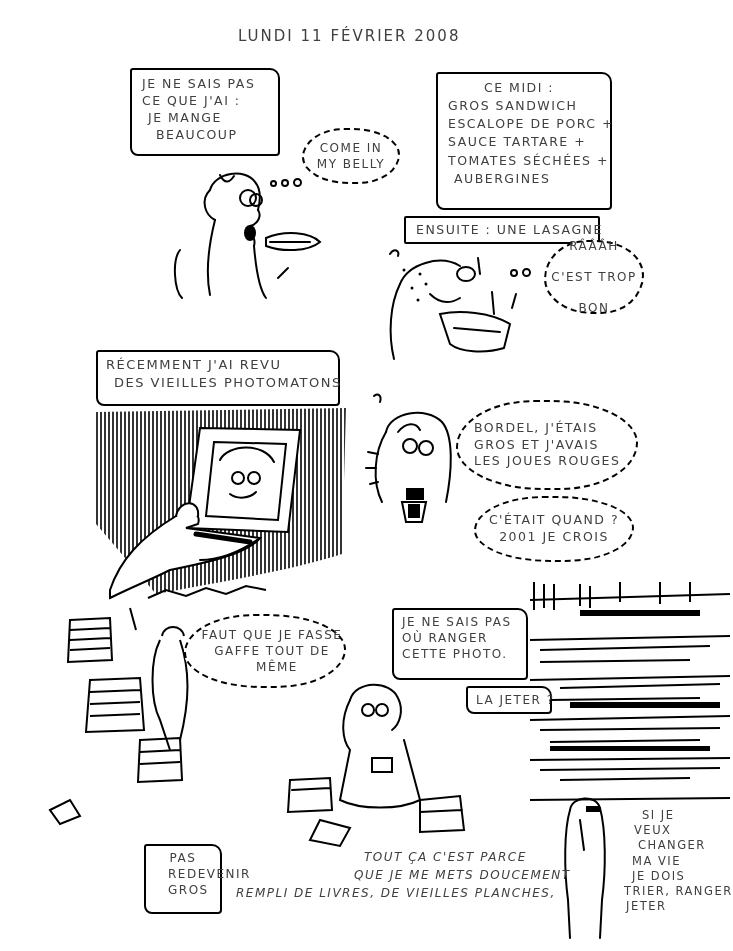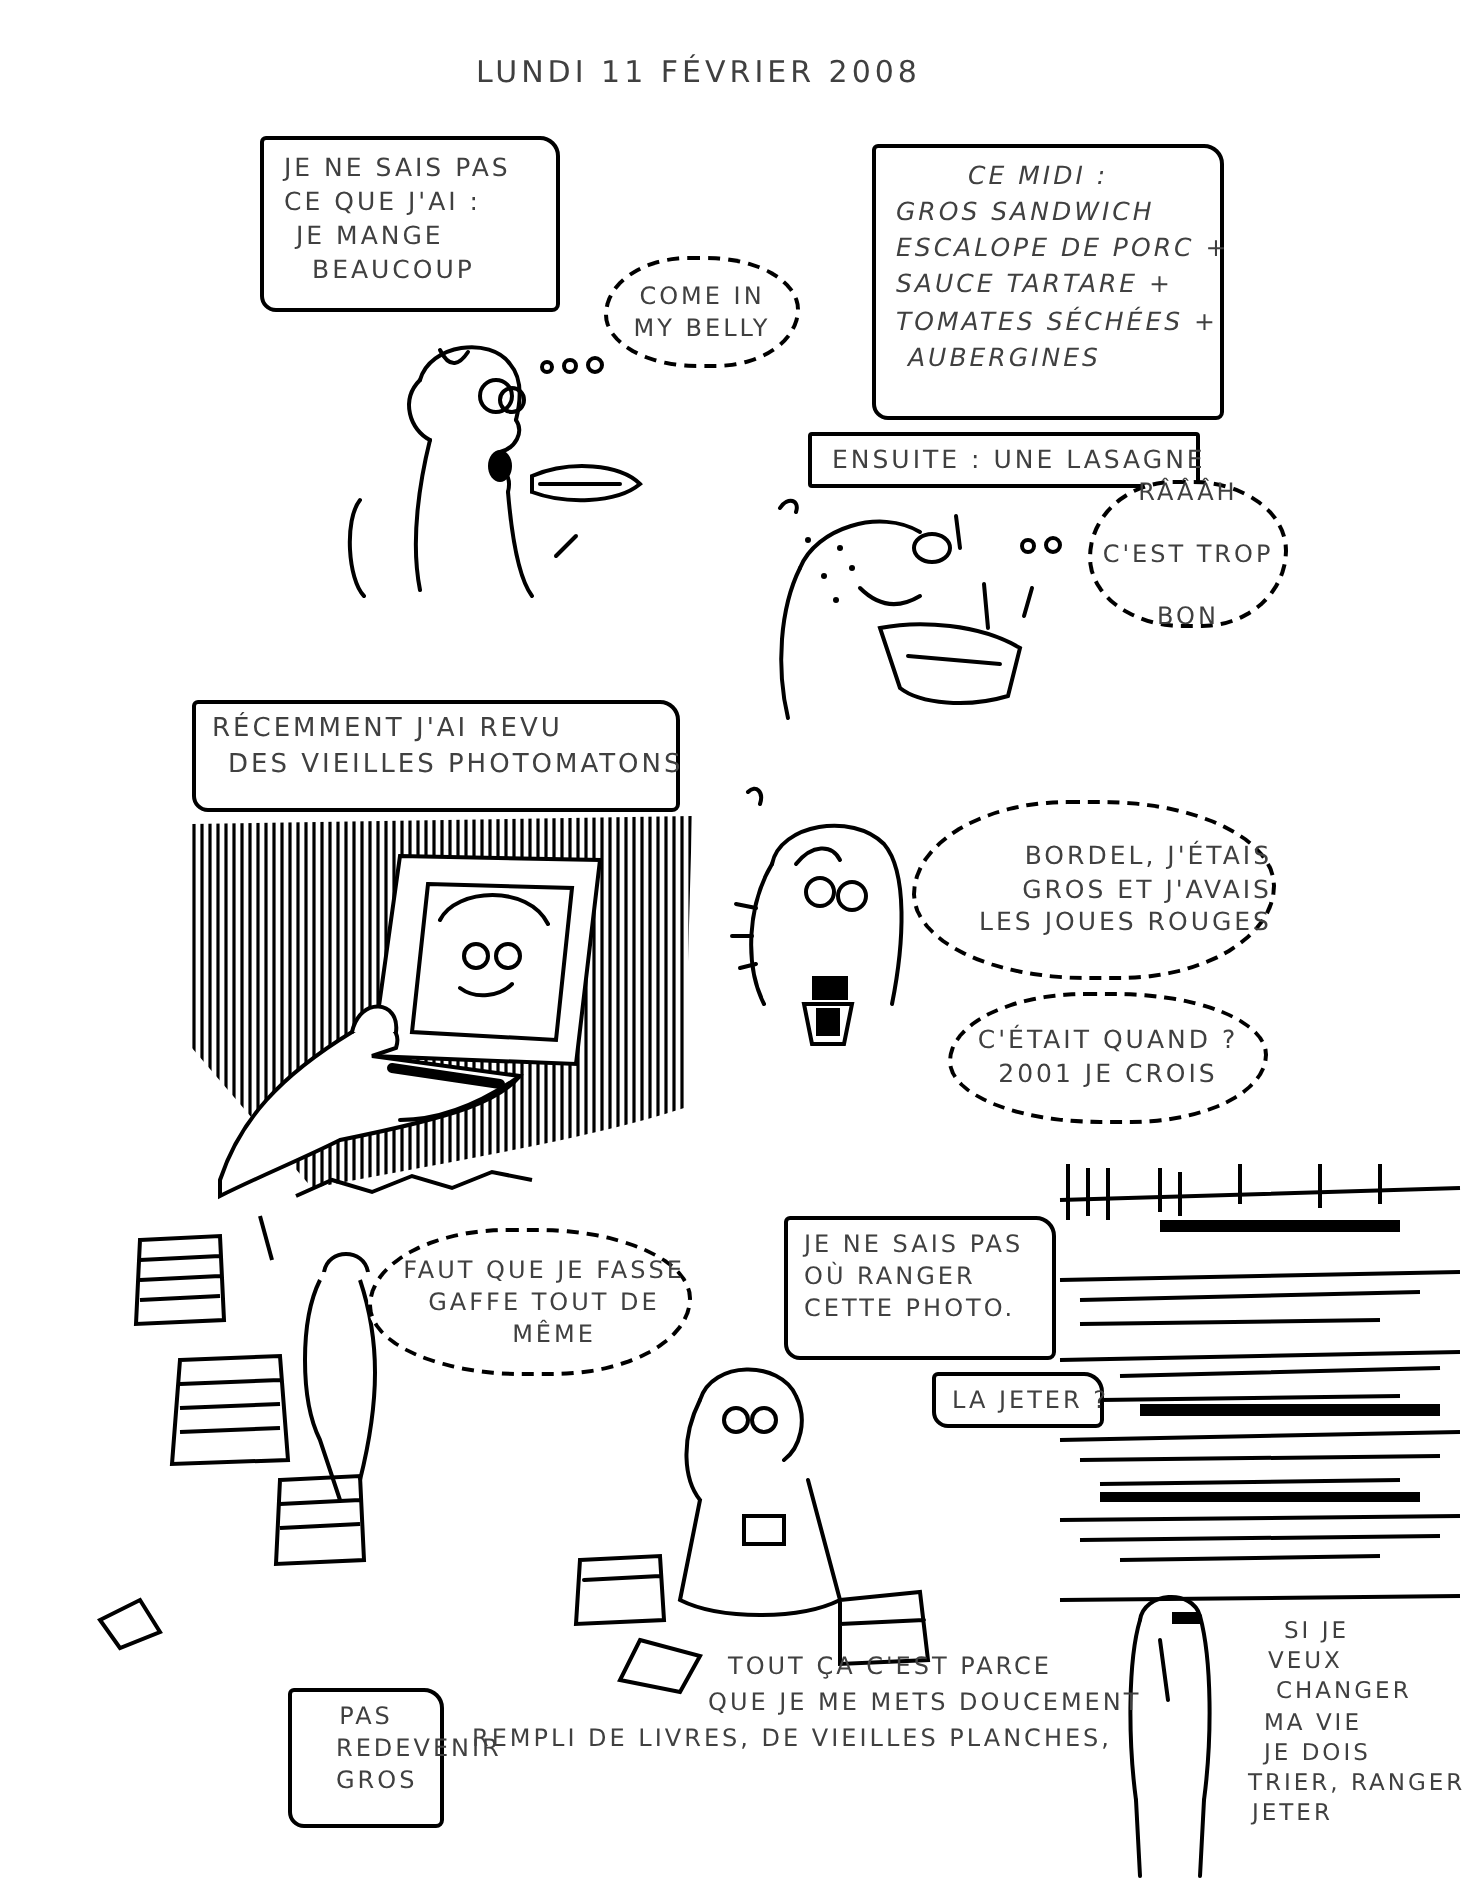--- a/index.html
+++ b/index.html
@@ -50,21 +50,21 @@
       <path d="M10 90 C2 100 4 130 12 138"></path>
       <path d="M96 78 C115 70 140 72 150 82 C138 92 112 92 96 86 Z"></path>
       <path d="M100 82 L140 82"></path>
       <path d="M118 108 L108 118"></path>
     </g>
     <ellipse cx="80" cy="73" rx="6" ry="8" fill="#000"></ellipse>
   </svg>
 </div>
 
 <div>
-  <div class="box hand" style="left:436px; top:72px; width:176px; height:138px; font-size:12.5px; padding:5px 10px; line-height:1.45;font-style:italic;">
+  <div class="box hand" style="left:436px; top:72px; width:176px; height:138px; font-size:12.5px; padding:5px 10px; line-height:1.45;">
     <span class="line" style="padding-left:36px">Ce midi :</span>
     <span class="line">Gros sandwich</span>
     <span class="line">escalope de porc +</span>
     <span class="line">sauce tartare +</span>
     <span class="line">tomates séchées +</span>
     <span class="line" style="padding-left:6px">aubergines</span>
   </div>
   <div class="box hand" style="left:404px; top:216px; width:196px; height:28px; font-size:12.5px; padding:4px 10px; border-radius:2px;">
     <span class="line">Ensuite : une lasagne</span>
   </div>
@@ -123,21 +123,21 @@
       <path d="M120 74 C128 80 140 78 146 72" fill="none"></path>
       <path d="M0 170 C10 140 30 118 66 96 C78 88 92 92 88 104 L76 108 L150 118 C140 130 120 138 60 150 C40 160 20 168 0 178 Z" fill="#fff"></path>
       <path d="M66 96 C70 78 90 80 88 96" fill="#fff"></path>
       <path d="M150 118 C130 132 110 140 90 140" fill="none"></path>
       <path d="M86 114 L140 122" stroke-width="5" fill="none"></path>
     </g>
   </svg>
 </div>
 
 <div>
-  <div class="cloud hand" style="left:456px; top:400px; width:182px; height:90px; font-size:12.5px; align-items:flex-end; padding-left:16px;">
+  <div class="cloud hand" style="left:456px; top:400px; width:182px; height:90px; font-size:12.5px; align-items:flex-start; padding-left:16px;">
     <span class="line">Bordel, j'étais</span>
     <span class="line">gros et j'avais</span>
     <span class="line">les joues rouges</span>
   </div>
   <div class="cloud hand" style="left:474px; top:496px; width:160px; height:66px; font-size:12.5px;">
     <span class="line">C'était quand ?</span>
     <span class="line">2001 je crois</span>
   </div>
   <svg style="left:366px; top:392px;" width="100" height="140" viewBox="0 0 100 140">
     <g fill="none" stroke="#000" stroke-width="2" stroke-linecap="round">
@@ -215,21 +215,21 @@
 
   <svg style="left:556px; top:790px;" width="60" height="150" viewBox="0 0 60 150">
     <g fill="none" stroke="#000" stroke-width="2" stroke-linecap="round">
       <path d="M14 20 C16 6 40 4 44 18"></path>
       <path d="M14 20 C8 40 8 80 12 110 M44 18 C50 40 50 80 46 110"></path>
       <path d="M12 110 L14 148 M46 110 L44 148"></path>
       <path d="M24 30 L28 60"></path>
     </g>
     <rect x="30" y="16" width="14" height="6" fill="#000"></rect>
   </svg>
-  <div class="abs hand" style="left:236px; top:824px; font-size:12px; line-height:1.5;">
+  <div class="abs hand" style="left:236px; top:848px; font-size:12px; line-height:1.5;font-style:italic;">
     <span class="line" style="padding-left:128px">Tout ça c'est parce</span>
     <span class="line" style="padding-left:118px">que je me mets doucement</span>
     <span class="line">rempli de livres, de vieilles planches,</span>
   </div>
   <div class="abs hand" style="left:632px; top:808px; font-size:11.5px; line-height:1.32;">
     <span class="line" style="padding-left:10px">Si je</span>
     <span class="line" style="padding-left:2px">veux</span>
     <span class="line" style="padding-left:6px">changer</span>
     <span class="line">ma vie</span>
     <span class="line">je dois</span>

